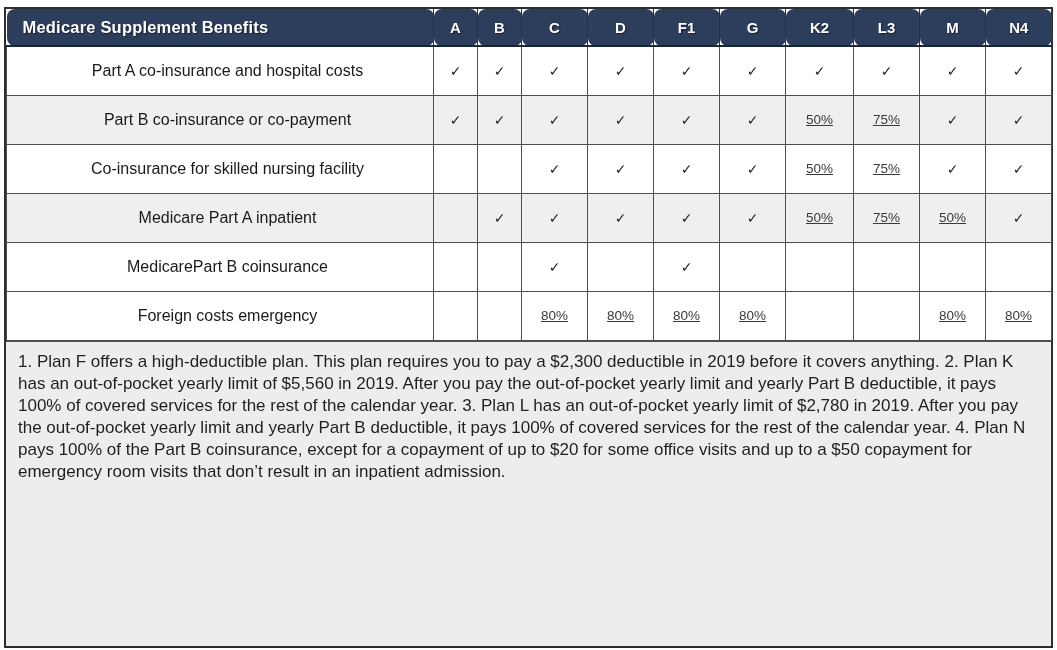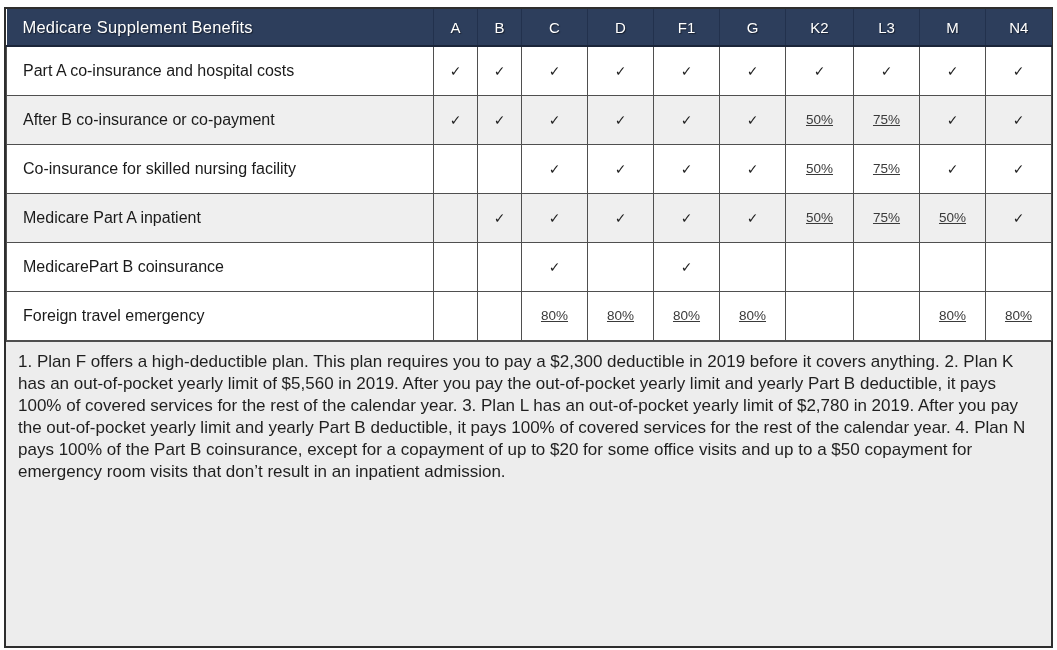--- a/index.html
+++ b/index.html
@@ -25,37 +25,38 @@
     display:flex;flex-direction:column;
   }
   table.benefits{
     border-collapse:collapse;table-layout:fixed;width:100%;
   }
   table.benefits th, table.benefits td{
     box-sizing:border-box;overflow:hidden;white-space:nowrap;
   }
   thead th{
     background:var(--header-bg);color:var(--header-text);
-    font-weight:normal;font-size:15px;height:37px;
+    font-weight:bold;font-size:15px;height:37px;
     border-left:1px solid var(--header-sep);
     border-bottom:2px solid var(--header-underline);
     text-align:center;vertical-align:middle;
     text-shadow:1px 1px 1px rgba(0,0,0,0.5);
+    border-radius:8px;
   }
   thead th.title{
     text-align:left;padding-left:16px;font-size:16.5px;border-left:none;
     letter-spacing:0.2px;
   }
   tbody td{
     border:1px solid var(--grid);height:49px;vertical-align:middle;
     background:#ffffff;font-size:13.5px;text-align:center;color:#2e2e2e;
   }
   tbody tr.alt td{background:var(--row-alt);}
   tbody td.label{
-    text-align:left;padding-left:16px;font-size:16px;color:#1a1a1a;
+    text-align:center;padding-left:16px;font-size:16px;color:#1a1a1a;
   }
   tbody td.check{font-size:14px;color:#1f1f1f;}
   tbody td.pct{font-size:13.5px;color:#3a3a3a;text-decoration:underline;}
   .footnote{
     flex:1;background:var(--footer-bg);border-top:1px solid var(--grid);
     padding:9px 12px 6px 12px;font-size:17px;line-height:22px;color:#1f1f1f;
   }
 </style>
 </head>
 <body>
@@ -99,21 +100,21 @@
           <td class="check">✓</td>
           <td class="check">✓</td>
           <td class="check">✓</td>
           <td class="check">✓</td>
           <td class="check">✓</td>
           <td class="check">✓</td>
           <td class="check">✓</td>
           <td class="check">✓</td>
         </tr>
         <tr class="alt">
-          <td class="label">After B co-insurance or co-payment</td>
+          <td class="label">Part B co-insurance or co-payment</td>
           <td class="check">✓</td>
           <td class="check">✓</td>
           <td class="check">✓</td>
           <td class="check">✓</td>
           <td class="check">✓</td>
           <td class="check">✓</td>
           <td class="pct">50%</td>
           <td class="pct">75%</td>
           <td class="check">✓</td>
           <td class="check">✓</td>
@@ -151,21 +152,21 @@
           <td class="check">✓</td>
           <td class=""></td>
           <td class="check">✓</td>
           <td class=""></td>
           <td class=""></td>
           <td class=""></td>
           <td class=""></td>
           <td class=""></td>
         </tr>
         <tr>
-          <td class="label">Foreign travel emergency</td>
+          <td class="label">Foreign costs emergency</td>
           <td class=""></td>
           <td class=""></td>
           <td class="pct">80%</td>
           <td class="pct">80%</td>
           <td class="pct">80%</td>
           <td class="pct">80%</td>
           <td class=""></td>
           <td class=""></td>
           <td class="pct">80%</td>
           <td class="pct">80%</td>

